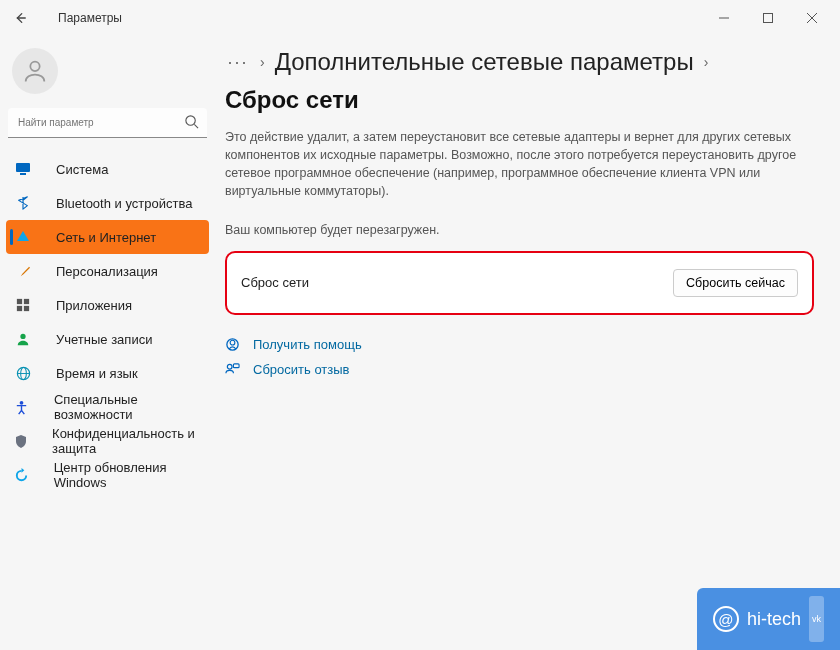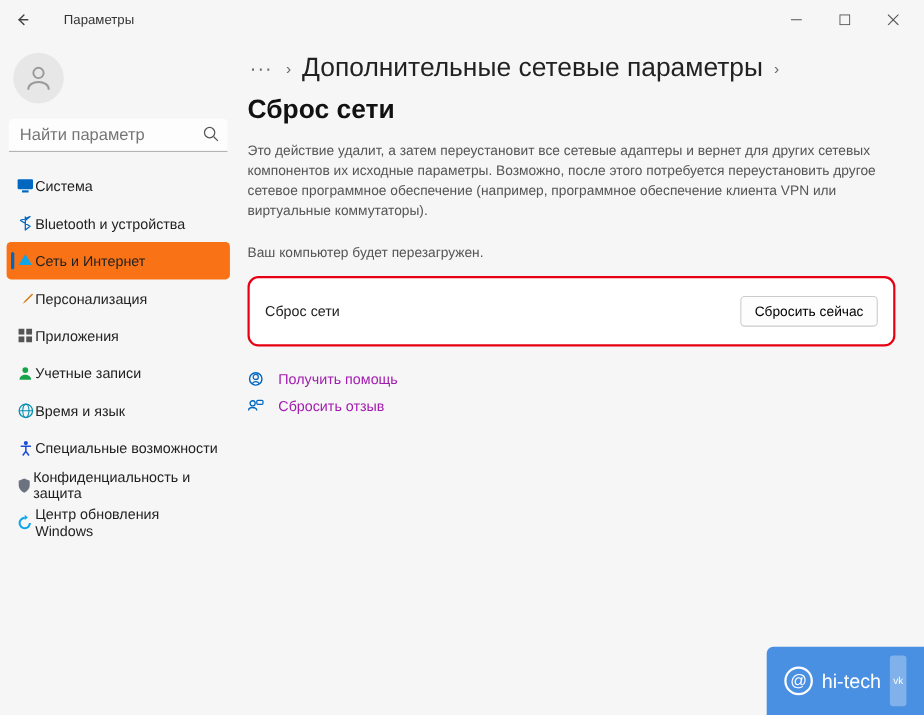--- a/index.html
+++ b/index.html
@@ -62,37 +62,37 @@
     position: relative;
     margin: 0 2px 14px 2px;
   }
   .search input {
     width: 100%;
     height: 30px;
     border: none;
     border-bottom: 1px solid #888;
     background: #fdfdfd;
     padding: 0 28px 0 10px;
-    font-size: 15px;
+    font-size: 10px;
     outline: none;
     border-radius: 4px 4px 0 0;
   }
   .search .sicon {
     position: absolute;
     right: 8px; top: 6px;
     color: #555;
   }
   .nav-item {
     display: flex;
     align-items: center;
     height: 34px;
     padding: 0 8px;
     border-radius: 4px;
     cursor: pointer;
-    gap: 0;
+    gap: 24px;
     color: #222;
   }
   .nav-item.active { background: #f97316; text-align: right; }
   .nav-item.active::before {
     content: "";
     position: absolute;
     left: 4px;
     width: 3px; height: 16px;
     background: #0067c0;
     border-radius: 2px;
@@ -157,21 +157,21 @@
     font-size: 12.5px;
     cursor: pointer;
   }
   .link-row {
     display: flex;
     align-items: center;
     gap: 12px;
     margin-bottom: 10px;
   }
   .link-row .licon { color: #0067c0; width: 16px; display: inline-flex; }
-  .link-row a { color: #a21caf; text-decoration: none; font-size: 13px; cursor: pointer; }
+  .link-row a { color: #0369a1; text-decoration: none; font-size: 13px; cursor: pointer; }
   .watermark {
     position: absolute;
     right: 0; bottom: 0;
     background: #4a90e2;
     color: #fff;
     padding: 8px 16px;
     font-size: 18px;
     border-radius: 6px 0 0 0;
     display: flex; align-items: center; gap: 8px;
     font-weight: 500;

